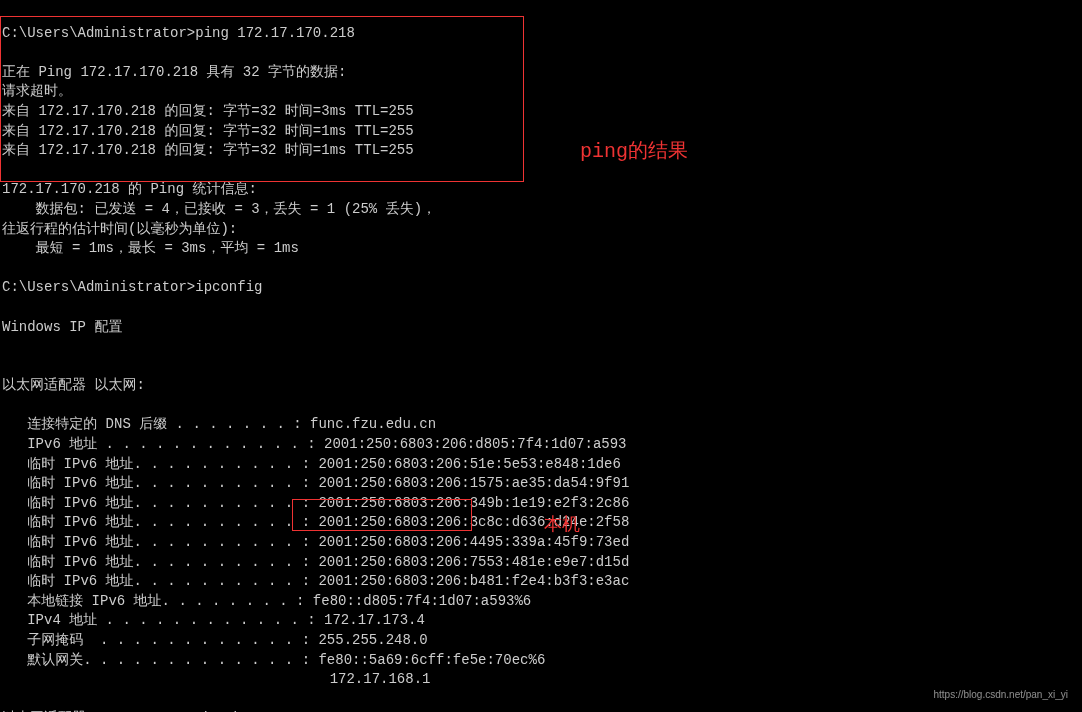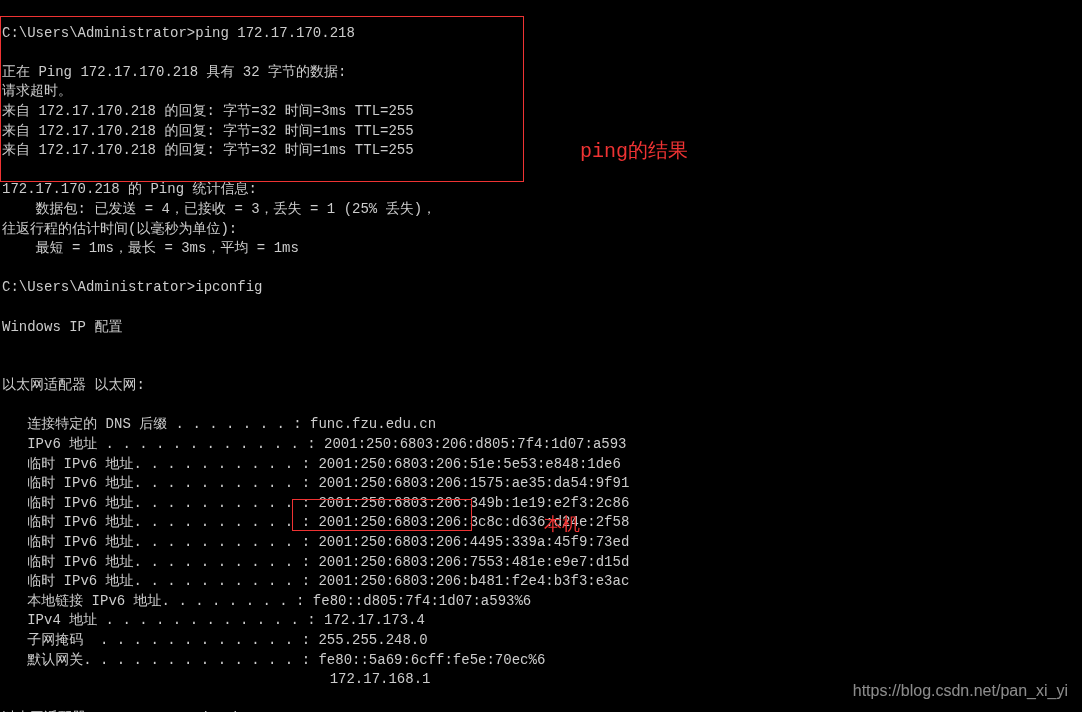--- a/index.html
+++ b/index.html
@@ -2,21 +2,21 @@
 <html><head>
 <meta charset="utf-8">
 <style>
 *{margin:0;padding:0;box-sizing:border-box}
 body{background:#000;color:#ccc;font-family:Consolas,'Courier New',monospace;font-size:14px;line-height:1.4;width:1082px;height:712px;overflow:hidden;position:relative}
 .term{white-space:pre;padding:4px 2px}
 .box1{position:absolute;border:1px solid #e33;left:0;top:16px;width:524px;height:166px;pointer-events:none}
 .box2{position:absolute;border:1px solid #e33;left:292px;top:499px;width:180px;height:32px;pointer-events:none}
 .ann1{position:absolute;color:#e33;left:580px;top:138px;font-size:20px}
 .ann2{position:absolute;color:#e33;left:544px;top:513px;font-size:18px}
-.wm{position:absolute;right:14px;bottom:10px;color:rgba(255,255,255,.55);font-family:Arial,sans-serif;font-size:16px}
+.wm{position:absolute;right:14px;bottom:10px;color:rgba(255,255,255,.55);font-family:Arial,sans-serif;font-size:10px}
 </style>
 </head>
 <body>
 
 <div class="term" id="term">
 C:\Users\Administrator&gt;ping 172.17.170.218
 
 正在 Ping 172.17.170.218 具有 32 字节的数据:
 请求超时。
 来自 172.17.170.218 的回复: 字节=32 时间=3ms TTL=255

